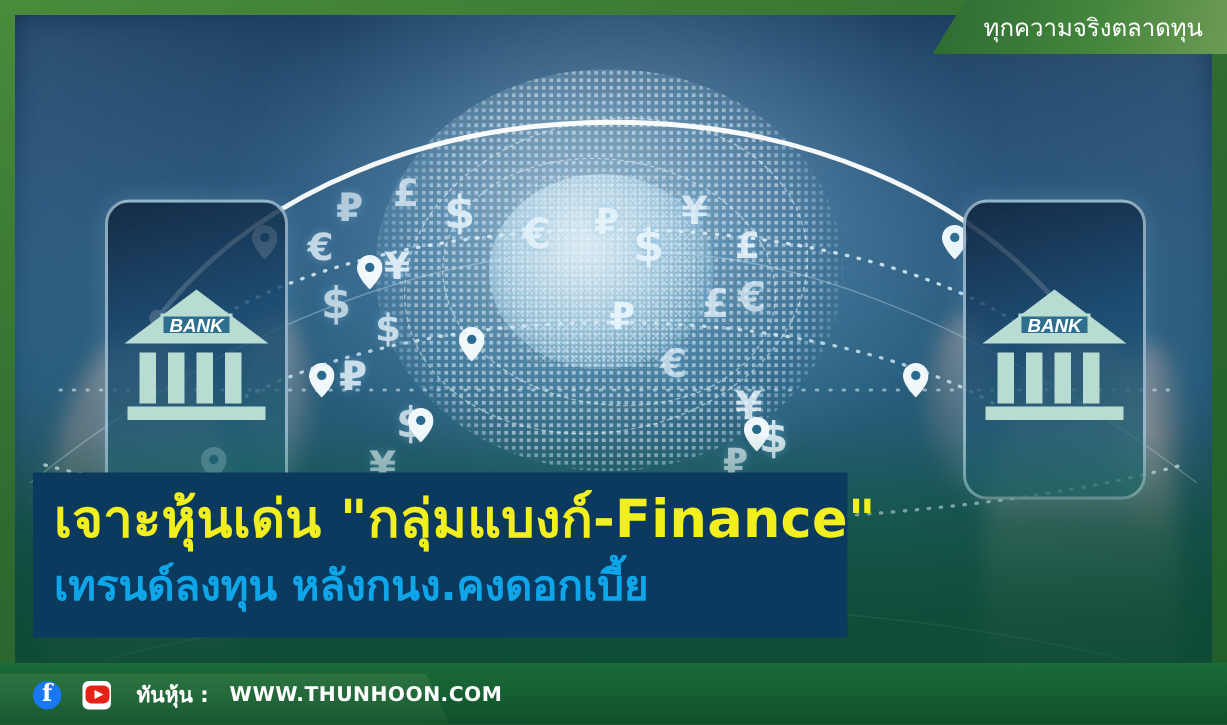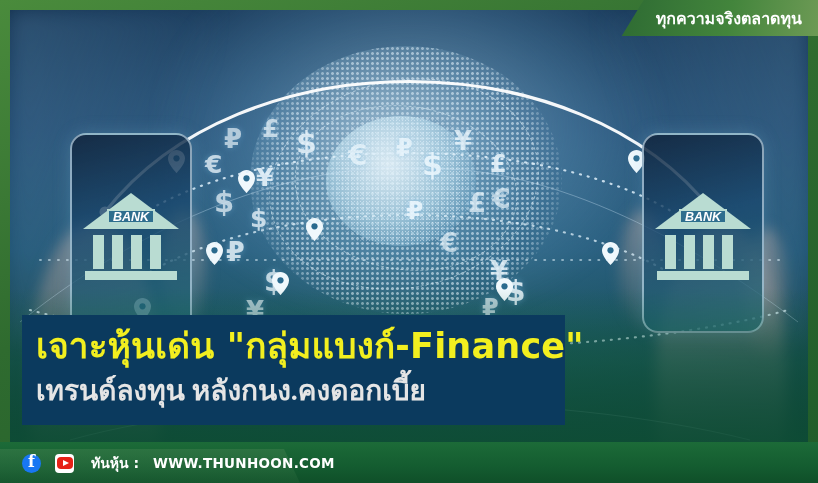--- a/index.html
+++ b/index.html
@@ -71,28 +71,28 @@
   #phone-left{left:60px;top:123px;width:118px;height:196px;}
   #phone-right{left:632px;top:123px;width:118px;height:196px;}
   .bank-ico{position:absolute;left:50%;top:50%;transform:translate(-50%,-50%);}
 
   
   #headline-box{position:absolute;left:22px;top:315px;width:543px;height:110px;
      background:#0b3a5e;}
   #headline{position:absolute;left:14px;top:3px;width:530px;
      color:#f2ef1f;font-size:35px;font-weight:700;letter-spacing:.2px;white-space:nowrap;}
   #subheadline{position:absolute;left:14px;top:53px;width:530px;
-     color:#e5e5e5;font-size:28px;font-weight:700;white-space:nowrap;font-family:Liberation Serif, serif;}
+     color:#0ea5e9;font-size:28px;font-weight:700;white-space:nowrap;}
 
   
   #top-tab{position:absolute;right:0;top:0;height:36px;padding:0 16px 0 34px;
      display:flex;align-items:center;
      background:linear-gradient(100deg,#2e6b33 0%,#43853c 55%,#6d9a55 100%);
      clip-path:polygon(22px 0, 100% 0, 100% 100%, 0 100%);}
-  #top-tab-label{color:#fff;font-size:16px;font-weight:700;white-space:nowrap;}
+  #top-tab-label{color:#fff;font-size:16px;font-weight:400;white-space:nowrap;}
 
   
   #footer{position:absolute;left:0;bottom:0;width:818px;height:41px;
      background:linear-gradient(180deg,#1c6b38 0%,#145c30 60%,#0f4f29 100%);}
   #footer-panel{position:absolute;left:0;bottom:0;width:300px;height:34px;
      background:linear-gradient(180deg, rgba(60,125,75,.55), rgba(36,100,56,.35));
      clip-path:polygon(0 0, 284px 0, 300px 100%, 0 100%);}
   #footer-row{position:absolute;left:22px;bottom:9px;display:flex;align-items:center;gap:14px;}
   .sico{width:19px;height:19px;border-radius:4px;display:block;}
   #fb-icon{border-radius:50%;background:#1877f2;position:relative;}

